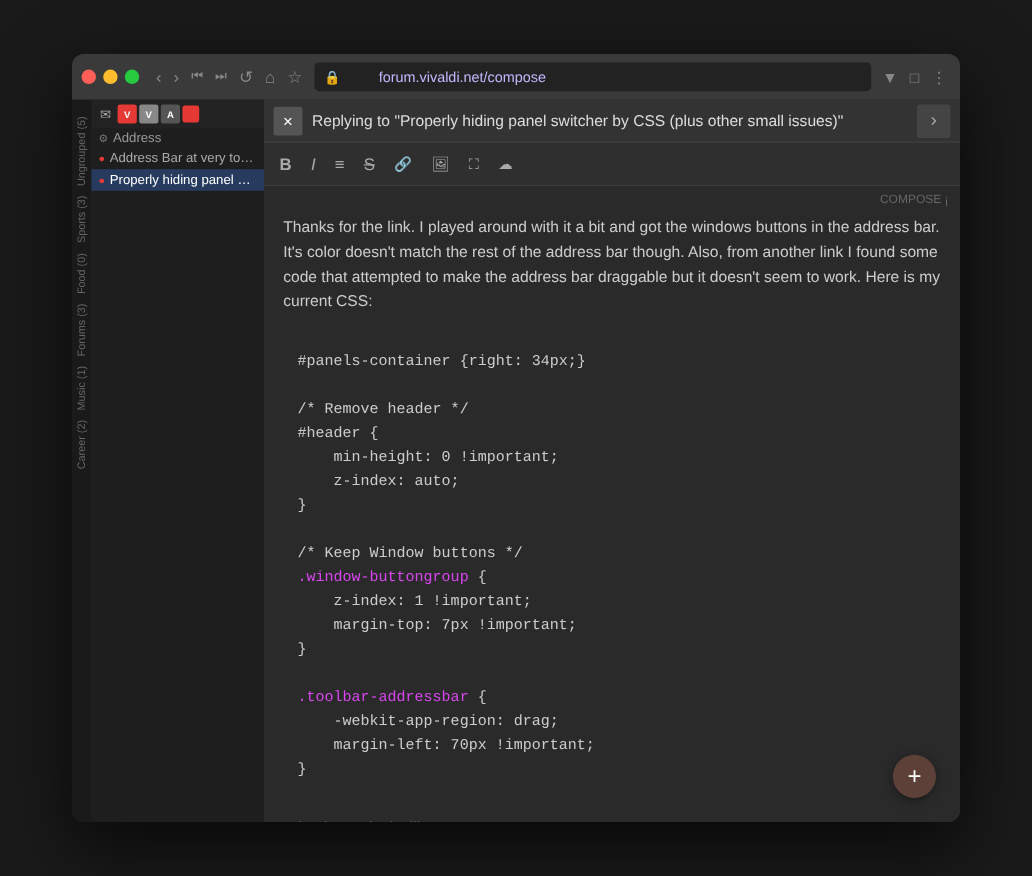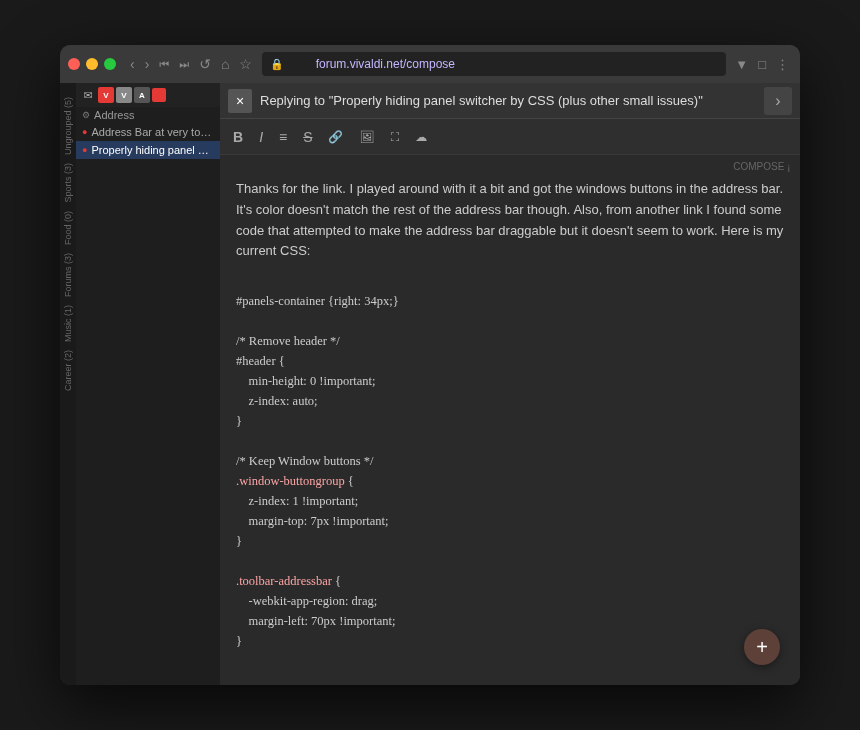--- a/index.html
+++ b/index.html
@@ -292,30 +292,30 @@
     }
 
     .compose-text {
       padding: 24px 16px 16px 16px;
       color: #ccc;
       font-size: 13px;
       line-height: 1.6;
     }
 
     .compose-text .code-block {
-      font-family: Liberation Serif, serif;
+      font-family: Liberation Mono, monospace;
       font-size: 12.5px;
       color: #ccc;
       background: transparent;
-      margin: 8px 0;
+      margin: 8px 12px;
       white-space: pre;
     }
 
     .compose-text .css-selector {
-      color: #fca5a5;
+      color: #d946ef;
     }
 
     @keyframes blink {
       50% { opacity: 0; }
     }
 
     .fab-btn {
       position: absolute;
       bottom: 20px;
       right: 20px;

